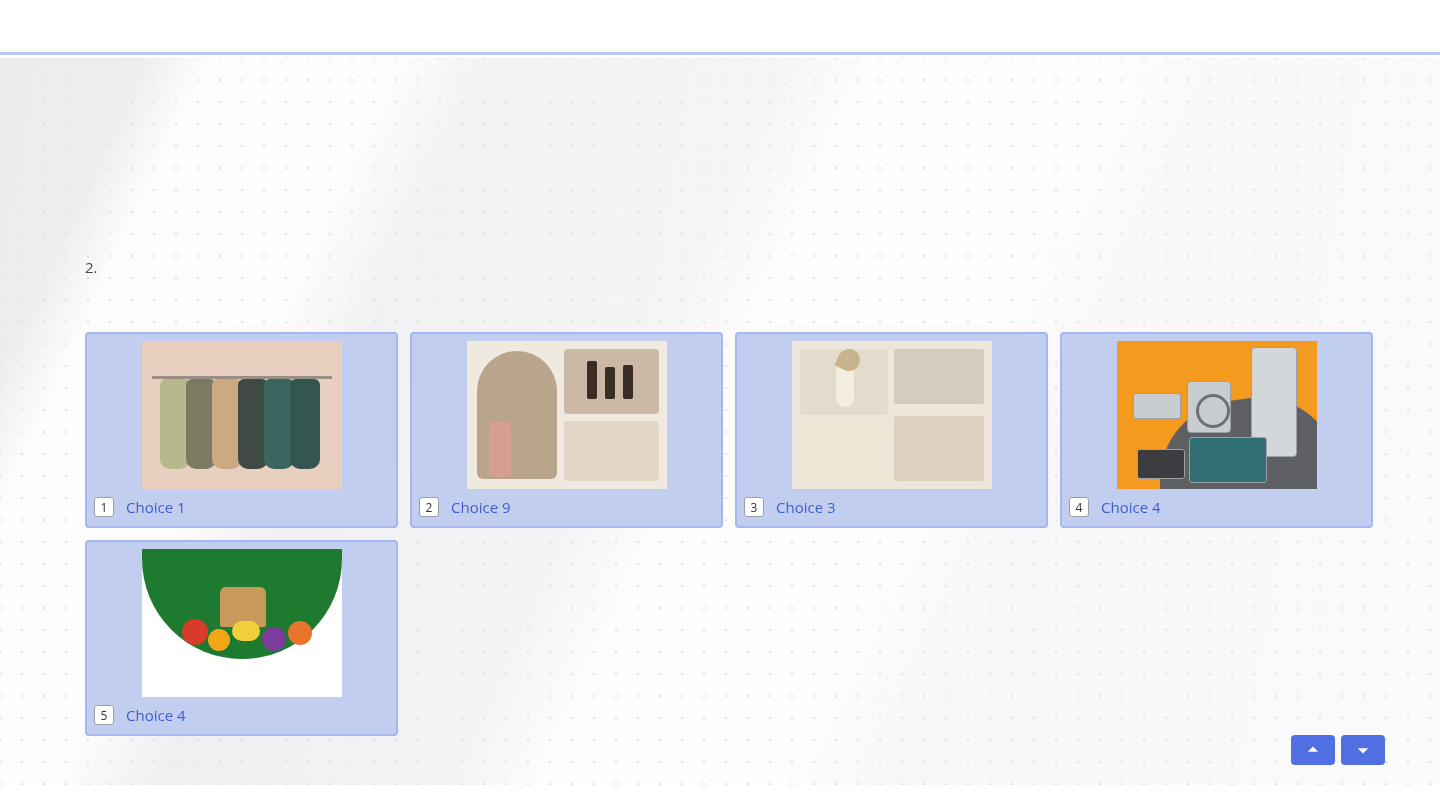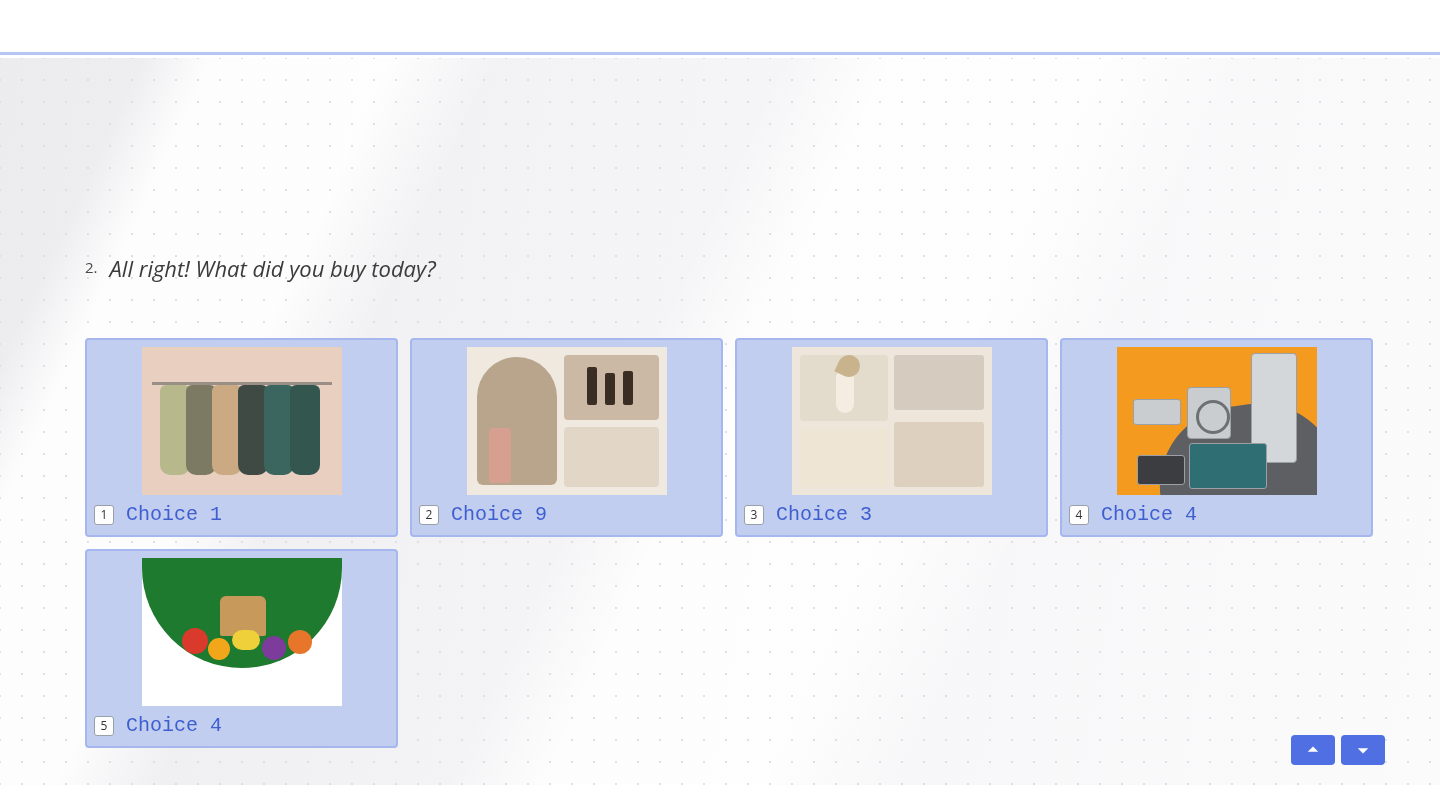--- a/index.html
+++ b/index.html
@@ -147,22 +147,21 @@
     width: 20px;
     height: 20px;
     font-size: 12px;
     color: #333;
     display: flex;
     align-items: center;
     justify-content: center;
   }
   .choice-label {
     color: #3f5fcf;
-    font-size: 20px;
-    font-family: Liberation Mono, monospace;
+    font-size: 15px;
   }
 
   
   .nav-buttons {
     position: absolute;
     right: 55px;
     bottom: 45px;
     display: flex;
     gap: 6px;
     z-index: 20;
@@ -302,21 +301,20 @@
 <body>
 
 <div class="top-strip"></div>
 <div class="bg-layer"></div>
 <div class="bottom-strip"></div>
 
 <div class="content">
 
   <div class="question-row">
     <span class="q-number">2.</span>
-    <span class="q-text">All right! What did you buy today?</span>
   </div>
 
   <div class="choices">
 
     <div class="choice-card">
       <div class="choice-img">
         <div class="img1">
           <span class="cloth c1"></span>
             <span class="cloth c2"></span>
             <span class="cloth c3"></span>

